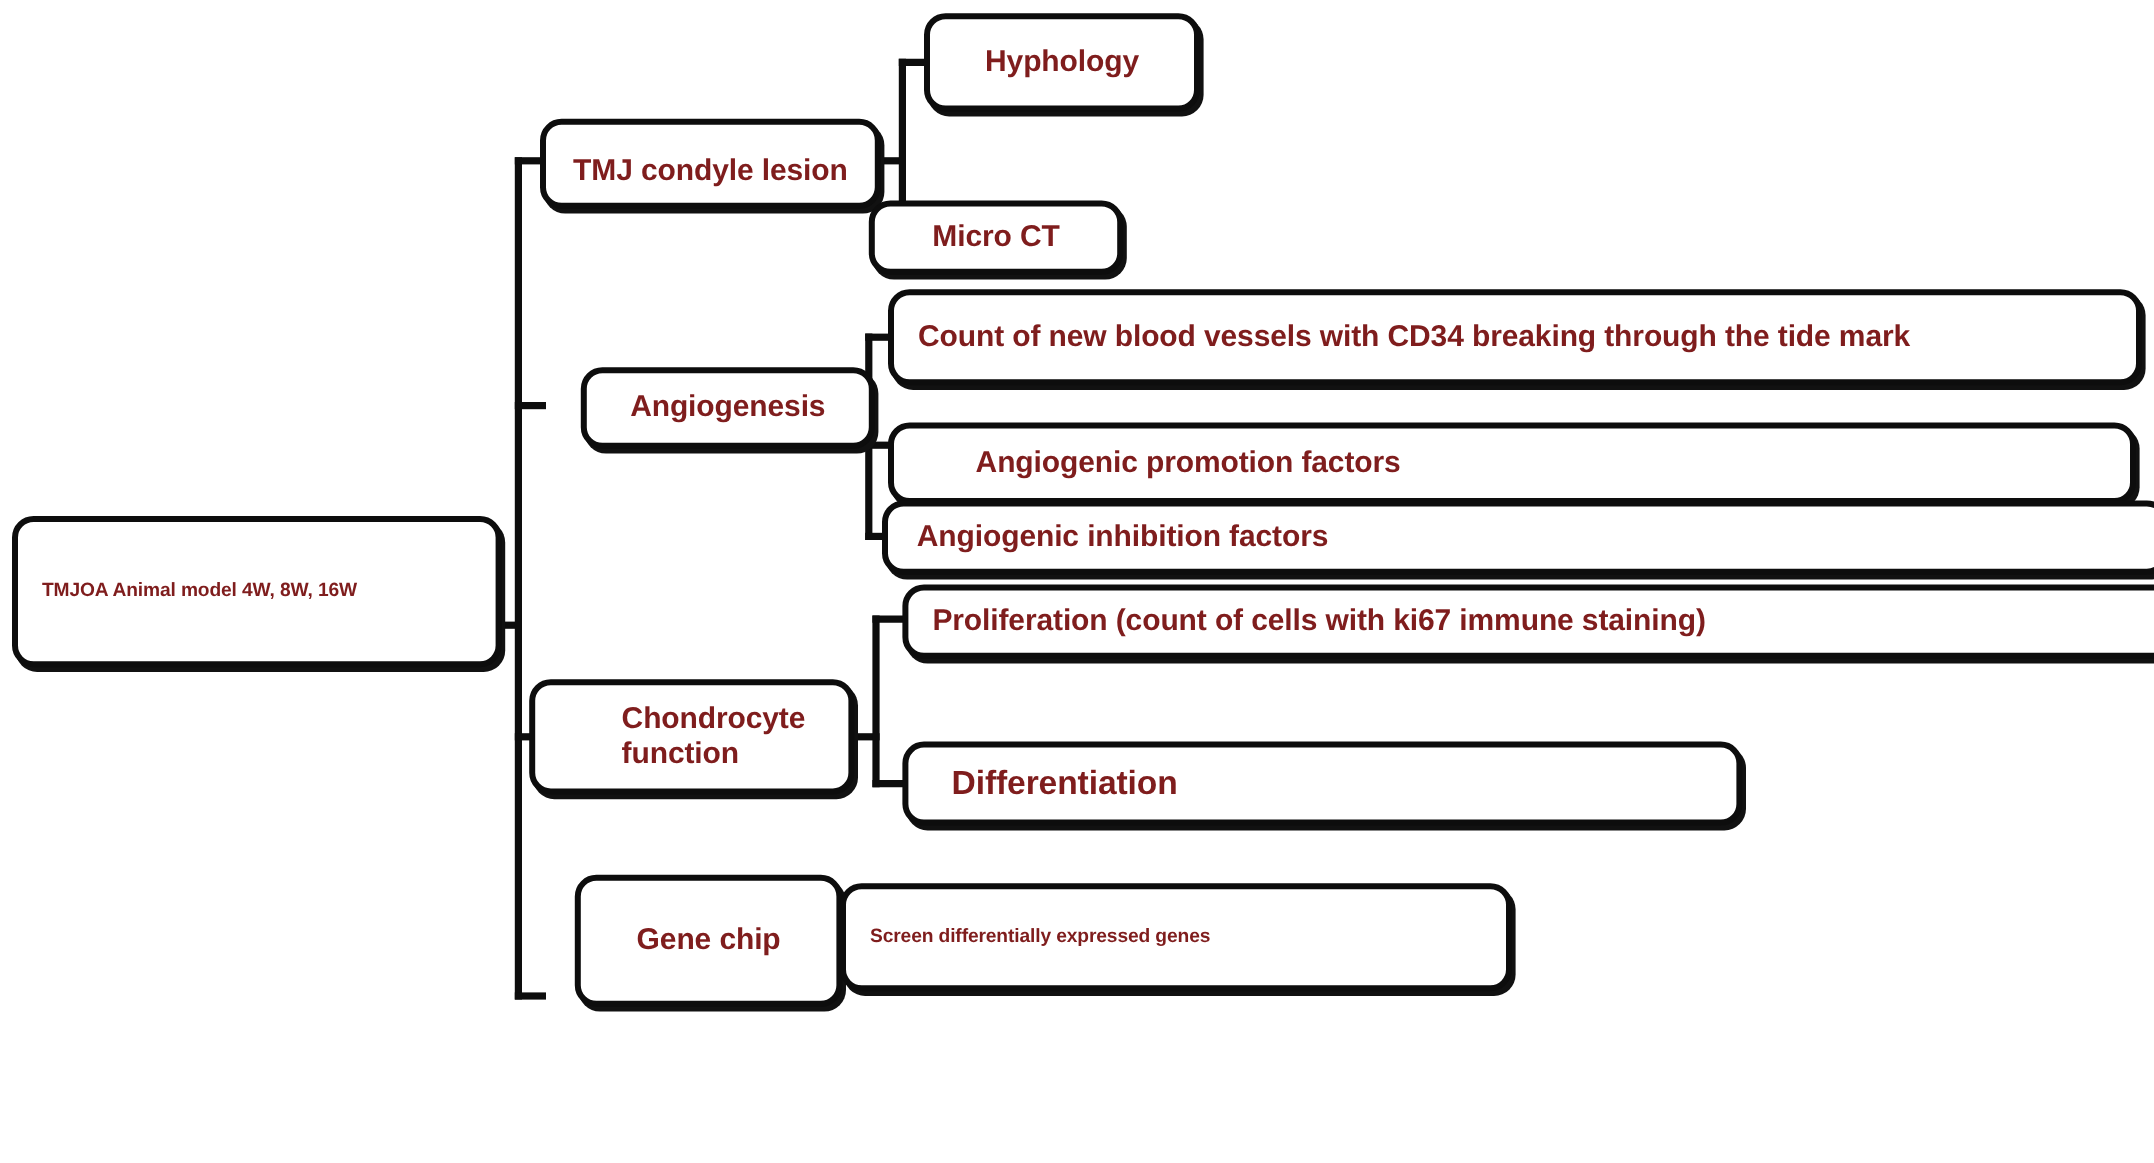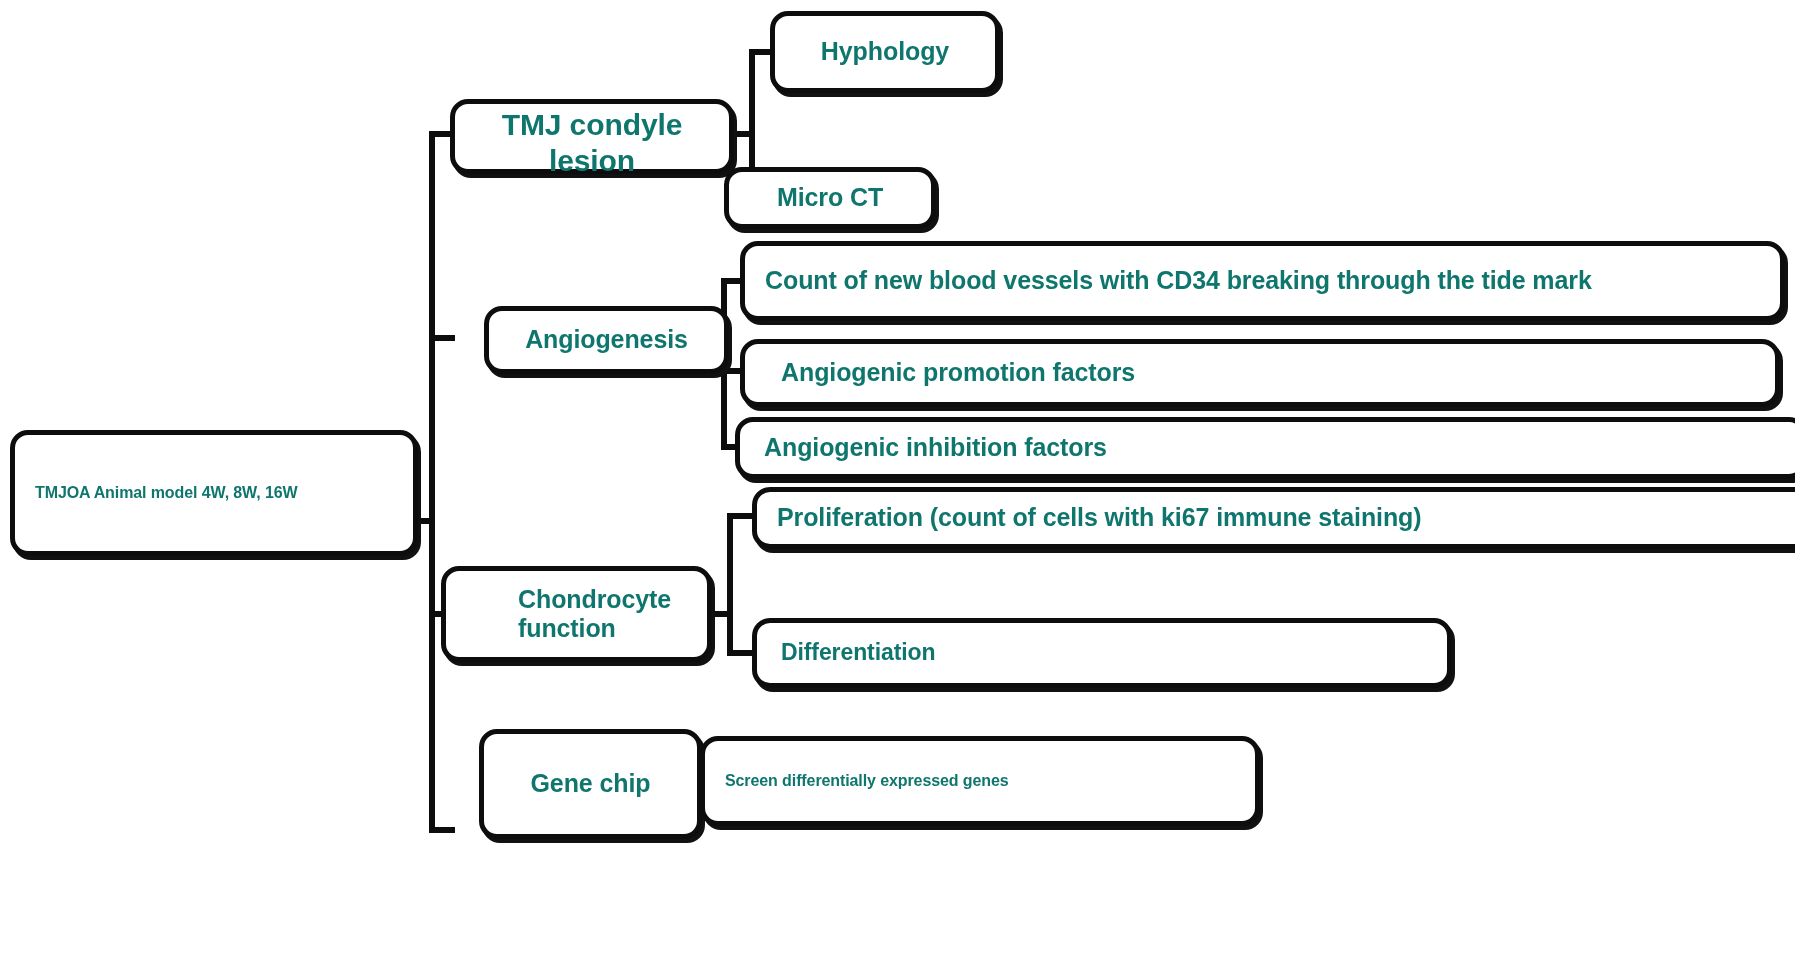--- a/index.html
+++ b/index.html
@@ -29,21 +29,21 @@
     background: #ffffff;
     border: 5px solid #0d0d0d;
     border-radius: 18px;
     display: flex;
     align-items: center;
     box-shadow: 3px 4px 0 0 #111111;
     z-index: 2;
   }
   .node .label {
     font-weight: bold;
-    color: #0f766e;
+    color: #7f1d1d;
     line-height: 1.18;
     letter-spacing: -0.1px;
   }
   .node.pad-lg .label { padding: 0 20px; }
   .node.center { justify-content: center; }
   .node.center .label { text-align: center; }
 </style>
 </head>
 <body>
 
@@ -79,57 +79,57 @@
 
       <path d="M 670 784 L 702 784"></path>
     </g>
   </svg>
 
   <div class="node pad-lg" style="left:10px; top:430px; width:408px; height:126px;">
     <span class="label" style="font-size:16px;">TMJOA Animal model 4W, 8W, 16W</span>
   </div>
 
   <div class="node center" style="left:450px; top:99px; width:284px; height:75px;">
-    <span class="label" style="font-size:30px;margin-top:12px;">TMJ condyle lesion</span>
+    <span class="label" style="font-size:25px;margin-top:12px;">TMJ condyle lesion</span>
   </div>
 
   <div class="node center" style="left:770px; top:11px; width:230px; height:82px;">
     <span class="label" style="font-size:25px;">Hyphology</span>
   </div>
 
   <div class="node center" style="left:724px; top:167px; width:212px; height:62px;">
     <span class="label" style="font-size:25px;">Micro CT</span>
   </div>
 
   <div class="node center" style="left:464px; top:306px; width:245px; height:68px;margin-left:20px;">
     <span class="label" style="font-size:25px;">Angiogenesis</span>
   </div>
 
   <div class="node pad-lg" style="left:740px; top:241px; width:1045px; height:80px;">
     <span class="label" style="font-size:25px;">Count of new blood vessels with CD34 breaking through the tide mark</span>
   </div>
 
-  <div class="node pad-lg" style="left:740px; top:339px; width:1040px; height:68px;">
+  <div class="node pad-lg" style="left:740px; top:352px; width:1040px; height:68px;padding-left:32px;">
     <span class="label" style="font-size:25px; padding-left:36px;">Angiogenic promotion factors</span>
   </div>
 
   <div class="node pad-lg" style="left:735px; top:417px; width:1072px; height:62px;">
     <span class="label" style="font-size:25px; padding-left:24px;">Angiogenic inhibition factors</span>
   </div>
 
   <div class="node pad-lg" style="left:441px; top:566px; width:271px; height:96px;">
     <span class="label" style="font-size:25px; padding-left:36px;margin-left:36px;">Chondrocyte function</span>
   </div>
 
   <div class="node pad-lg" style="left:752px; top:487px; width:1060px; height:62px;">
     <span class="label" style="font-size:25px;">Proliferation (count of cells with ki67 immune staining)</span>
   </div>
 
   <div class="node pad-lg" style="left:752px; top:618px; width:700px; height:70px;">
-    <span class="label" style="font-size:23px; padding-left:24px;">Differentiation</span>
+    <span class="label" style="font-size:28px; padding-left:36px;">Differentiation</span>
   </div>
 
   <div class="node center" style="left:447px; top:729px; width:223px; height:110px;margin-left:32px;">
     <span class="label" style="font-size:25px;">Gene chip</span>
   </div>
 
   <div class="node pad-lg" style="left:700px; top:736px; width:560px; height:90px;">
     <span class="label" style="font-size:16px; padding-left:20px;">Screen differentially expressed genes</span>
   </div>
 

